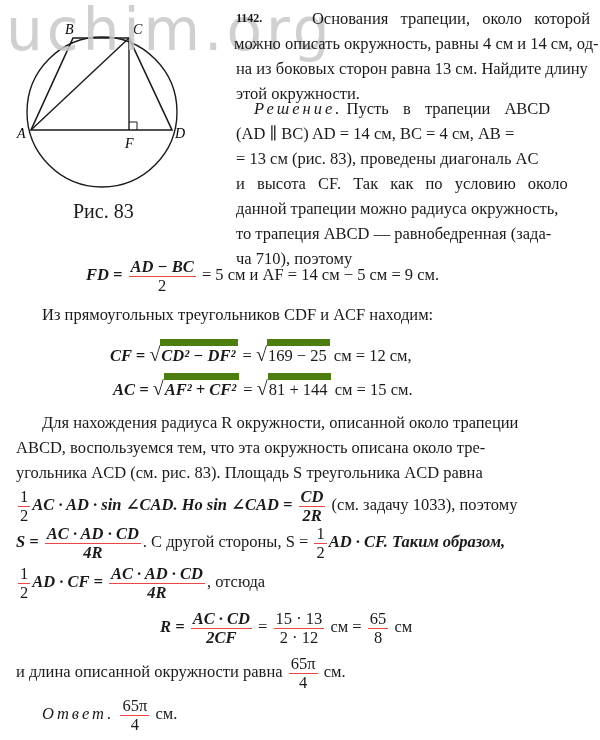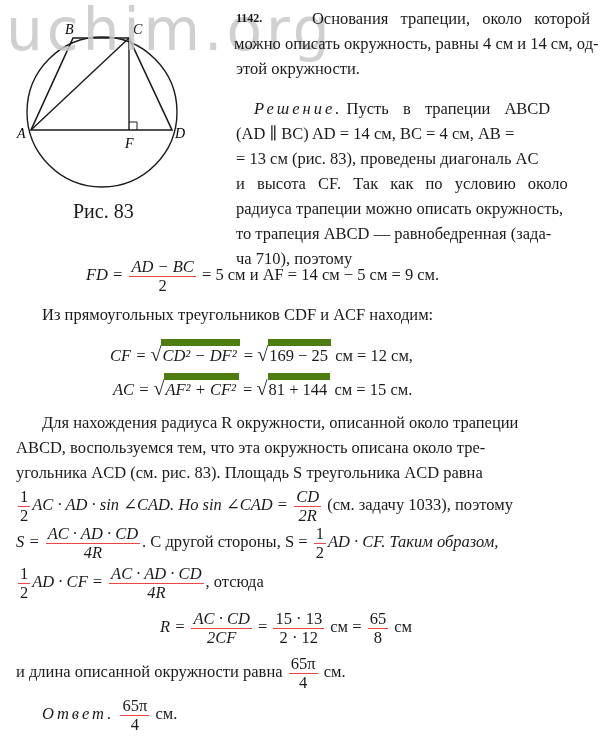--- a/index.html
+++ b/index.html
@@ -1,19 +1,19 @@
 <!DOCTYPE html>
 <html><head>
 <meta charset="utf-8">
 <style>
   html, body { margin:0; padding:0; background:#ffffff; }
   body { width:600px; height:740px; position:relative; overflow:hidden;
          font-family:"Liberation Serif", "DejaVu Serif", serif; color:#1a1a1a; font-size:16.5px; }
   .abs { position:absolute; white-space:nowrap; }
-  i.m { font-style:italic; }
+  i.m { font-style:italic;font-weight:bold; }
   .frac { display:inline-block; vertical-align:middle; text-align:center; margin:0 2px; }
   .frac .num { display:block; padding:0 2px; border-bottom:1px solid #ef4444; line-height:18px; }
   .frac .den { display:block; padding:0 2px; line-height:18px; }
   .sqrt { display:inline-block; border-top:7px solid #4d7c0f; padding:0 3px 0 1px; line-height:20px; }
   .rad { font-size:20px; }
   .sp { letter-spacing:3px;font-style:italic; }
   .bold { font-weight:bold; }
   .watermark { position:absolute; left:0; top:0; font-family:"DejaVu Sans", sans-serif;
                font-size:58px; color:#c8c8c8; letter-spacing:4px; opacity:0.85; }
   .line { height:25px; line-height:25px; }
@@ -37,29 +37,30 @@
 <div class="abs" style="left:73px;top:200px;font-size:20px">Рис. 83</div>
 
 <div class="watermark" style="left:6px;top:-4px">uchim.org</div>
 
 <div class="abs" style="left:236px;top:6px;width:354px">
   <div class="line just">
       <span class="bold" style="font-size:12px">1142.</span>
       <span style="word-spacing:8px">Основания трапеции, около которой</span>
     </div>
   <div class="line" style="margin-left:-2px">можно описать окружность, равны 4 см и 14 см, од-</div>
+  <div class="line">на из боковых сторон равна 13 см. Найдите длину</div>
   <div class="line">этой окружности.</div>
 </div>
 
 <div class="abs" style="left:236px;top:96px;width:354px">
   <div class="line"><span class="sp" style="margin-left:18px">Решение.</span> <span style="word-spacing:10px">Пусть в трапеции ABCD</span></div>
   <div class="line">(AD ∥ BC) AD = 14 см, BC = 4 см, AB =</div>
   <div class="line">= 13 см (рис. 83), проведены диагональ AC</div>
   <div class="line" style="word-spacing:8px">и высота CF. Так как по условию около</div>
-  <div class="line">радиуса трапеции можно описать окружность,</div>
+  <div class="line">данной трапеции можно радиуса окружность,</div>
   <div class="line">то трапеция ABCD — равнобедренная (зада-</div>
   <div class="line">ча 710), поэтому</div>
 </div>
 
 <div class="abs" style="left:86px;top:258px">
   <i class="m">FD =</i>
   <span class="frac"><i class="num m">AD − BC</i><span class="den">2</span></span>
   <span>= 5 см и AF = 14 см − 5 см = 9 см.</span>
 </div>
 

